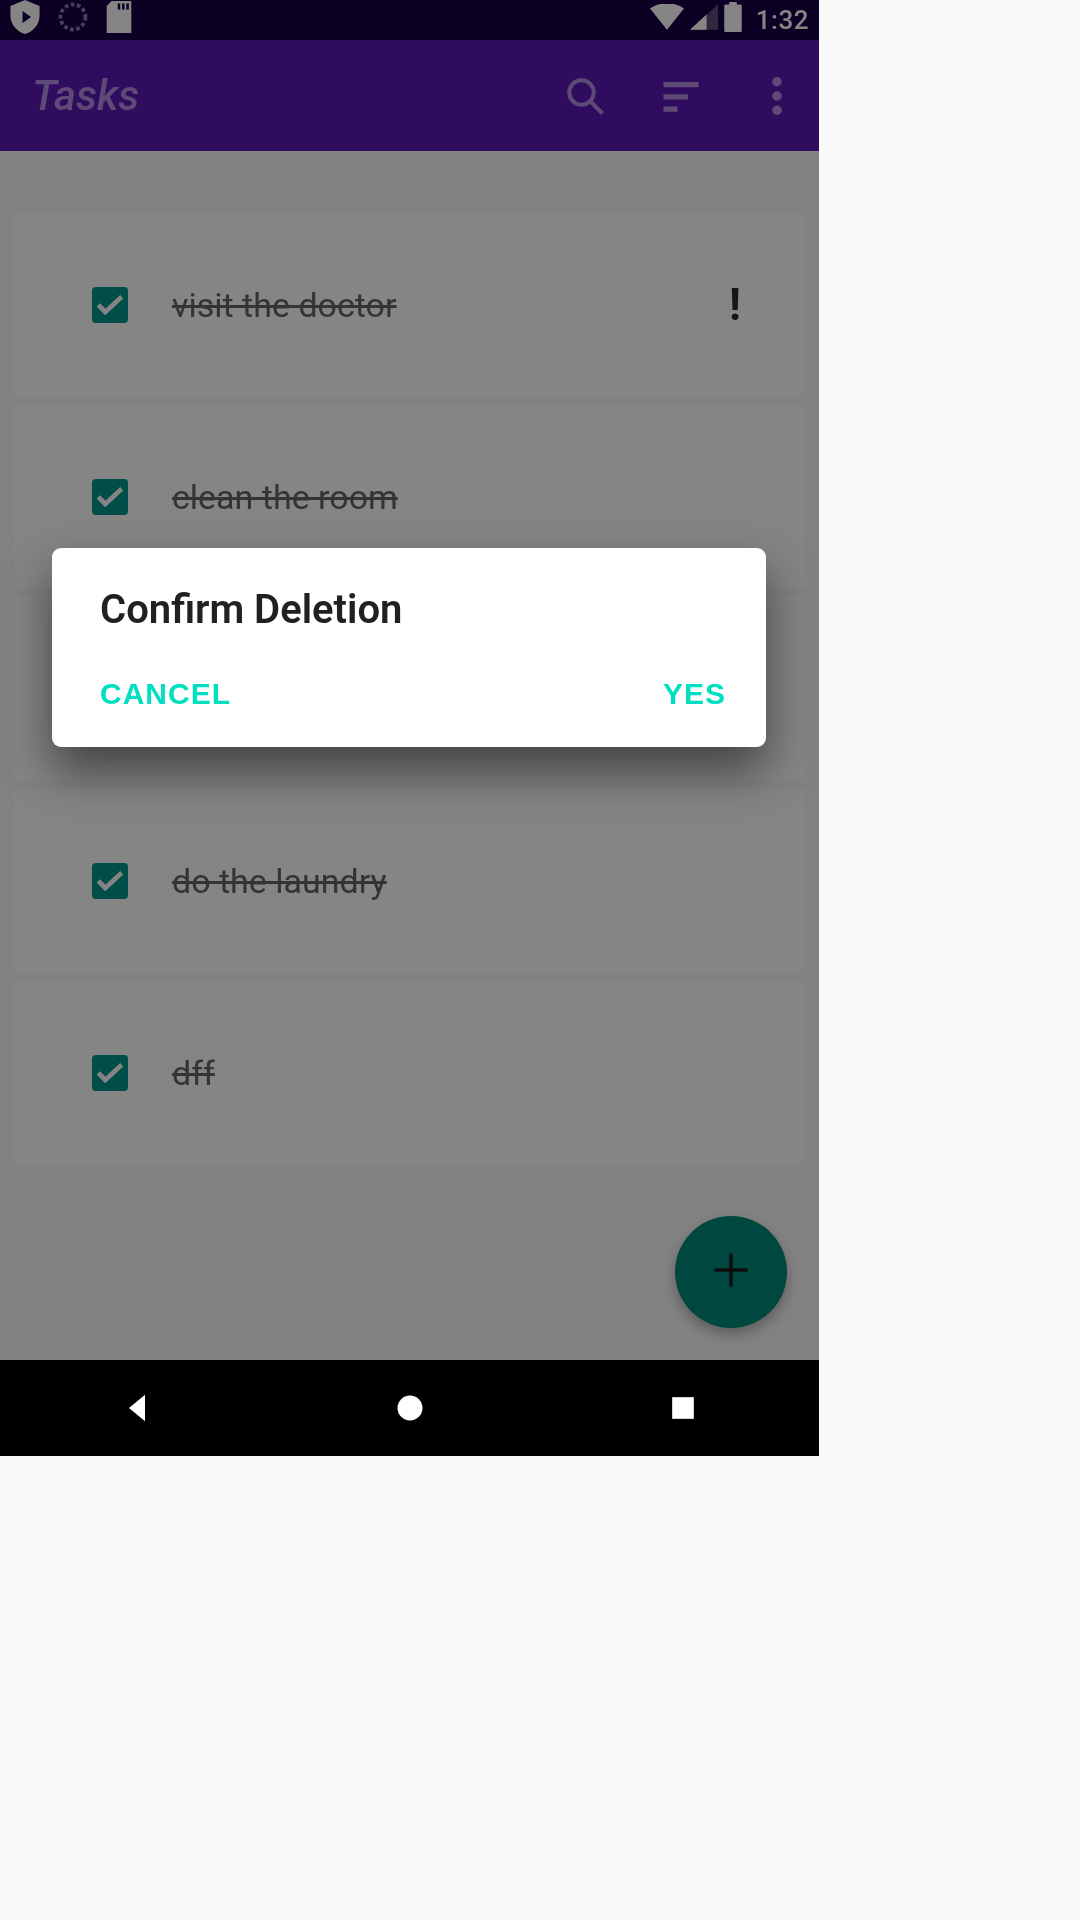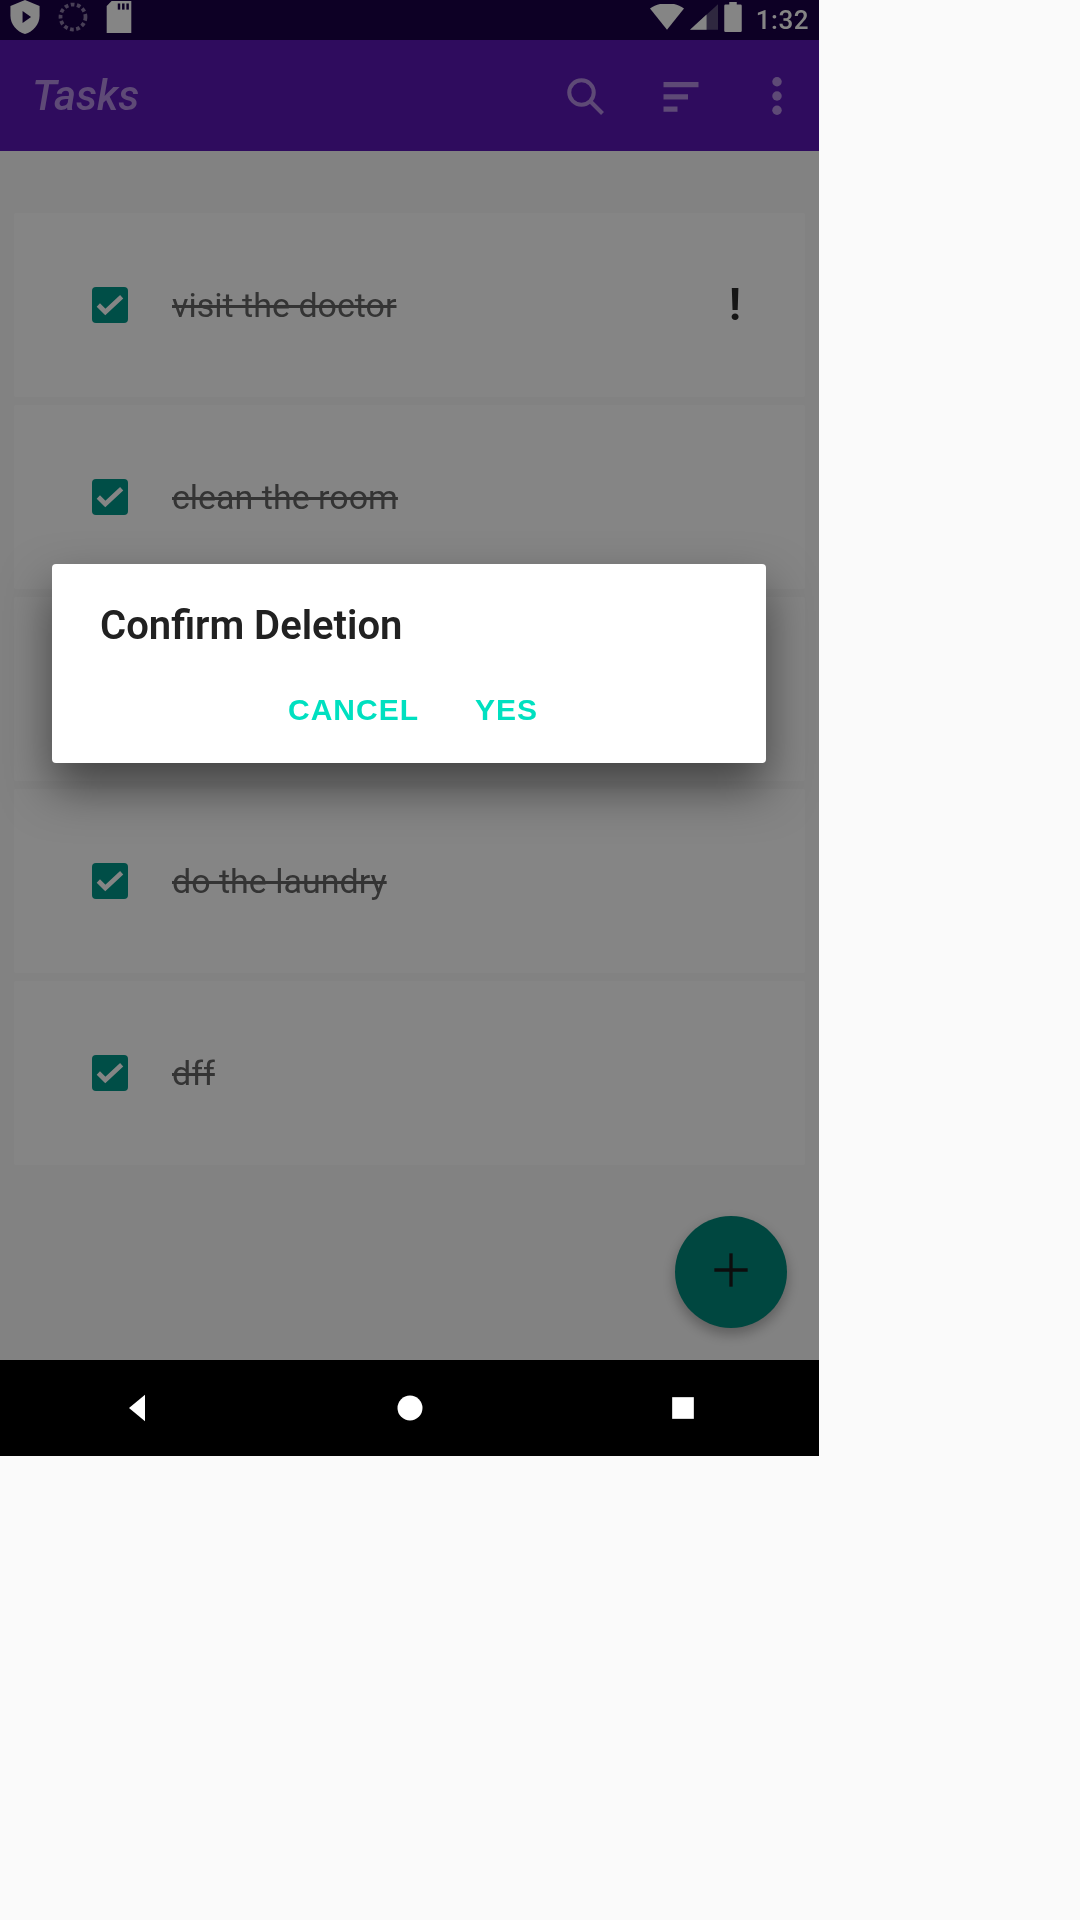--- a/index.html
+++ b/index.html
@@ -113,43 +113,42 @@
     background: rgba(0,0,0,.48);
     display: flex;
     align-items: center;
     justify-content: center;
   }
 
   
   .dialog {
     width: 714px;
     background: #ffffff;
-    border-radius: 4px;
+    border-radius: 9px;
     box-shadow: 0 24px 48px rgba(0,0,0,.5);
     position: absolute;
     left: 52px;
     top: 548px;
     padding-bottom: 18px;
-    margin-top: 16px;
   }
   .dialog-title {
     font-size: 40px;
     font-weight: 600;
     color: #212121;
     padding: 38px 48px 8px 48px;
   }
   .dialog-msg {
     font-size: 32px;
     color: #424242;
     line-height: 1.3;
     padding: 8px 48px 12px 48px;
   }
   .dialog-actions {
     display: flex;
-    justify-content: center;
+    justify-content: space-between;
     gap: 56px;
     padding: 36px 40px 18px 48px;
   }
   .dialog-btn {
     color: #00e0c0;
     font-size: 30px;
     font-weight: 600;
     letter-spacing: 1px;
     background: none;
     border: none;

